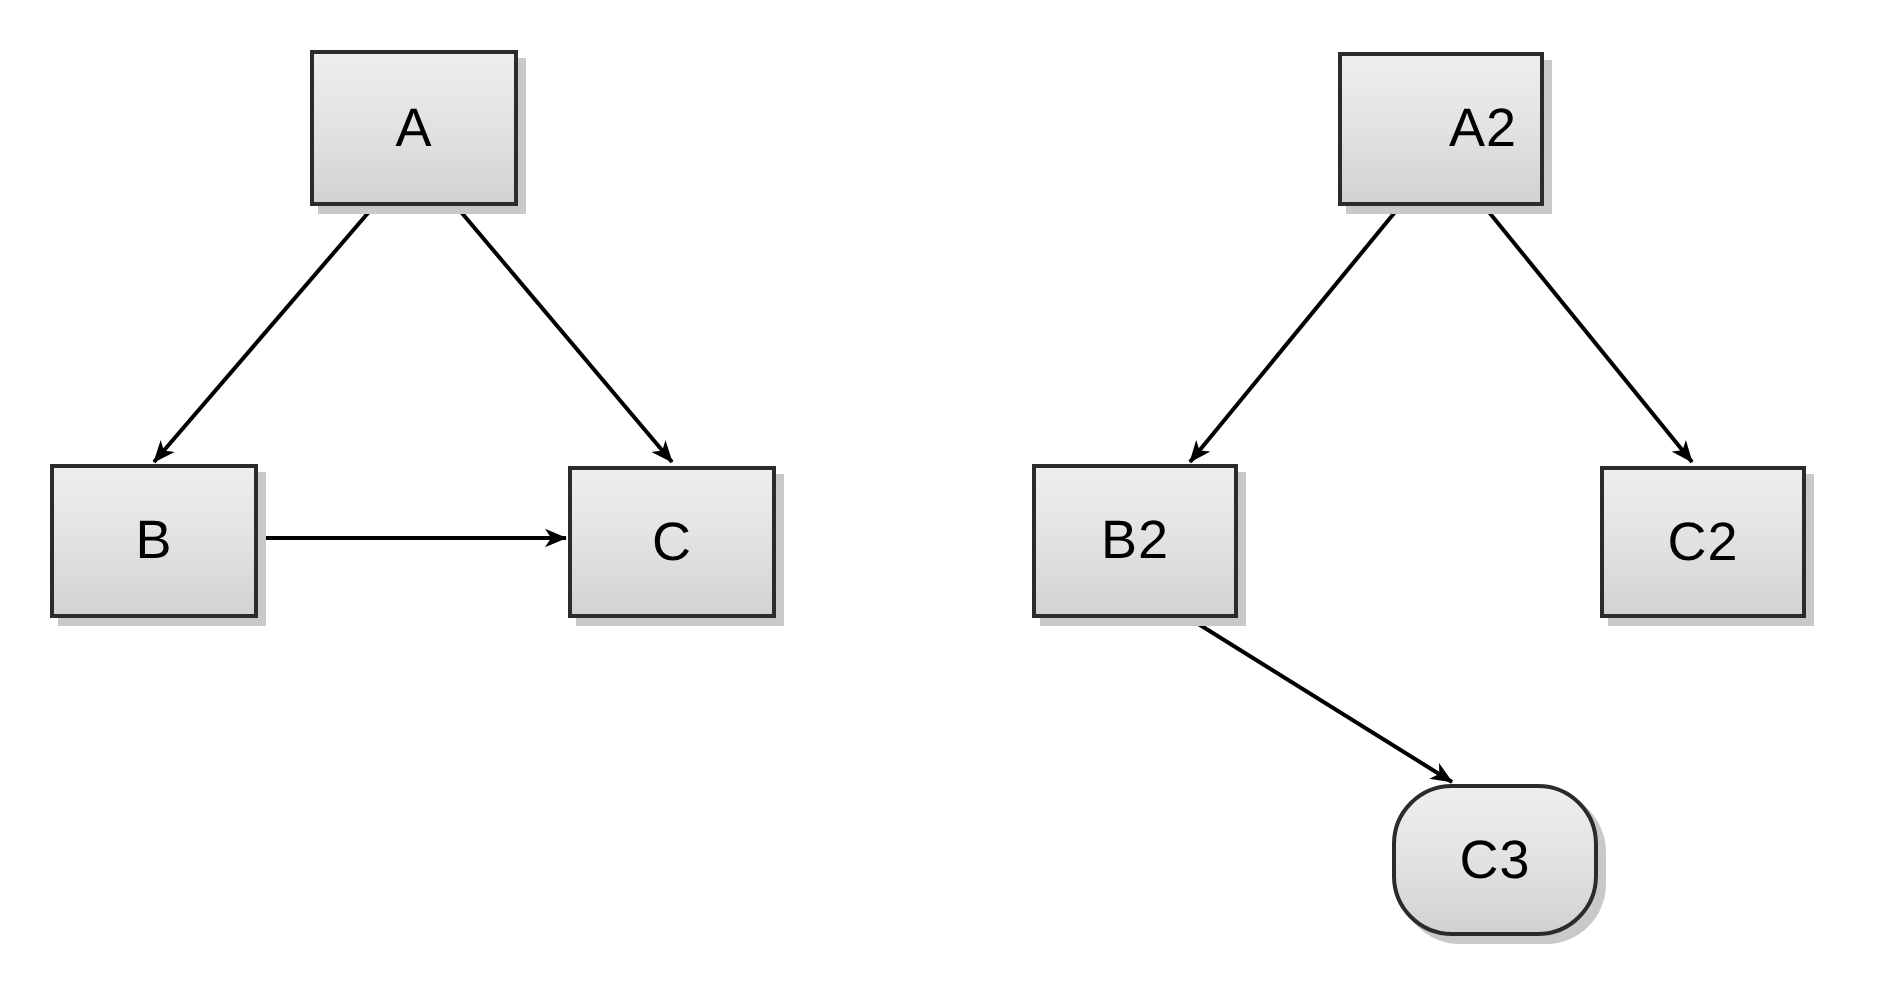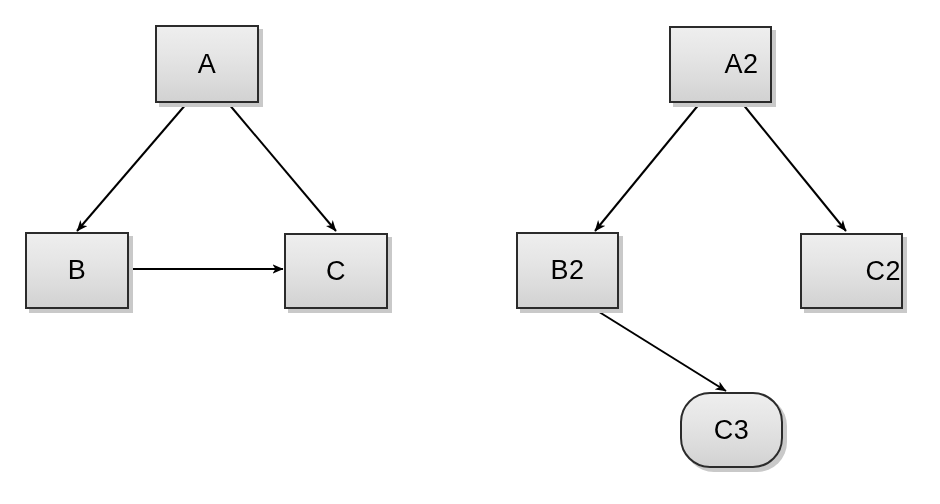--- a/index.html
+++ b/index.html
@@ -77,21 +77,21 @@
       </div>
       <div class="node" style="left: 284px; top: 233px; width: 104px; height: 76px;">
         <span class="node-label">C</span>
       </div>
       <div class="node" style="left: 669px; top: 26px; width: 103px; height: 77px; padding-left: 42px;">
         <span class="node-label">A2</span>
       </div>
       <div class="node" style="left: 516px; top: 232px; width: 103px; height: 77px;">
         <span class="node-label">B2</span>
       </div>
-      <div class="node" style="left: 800px; top: 233px; width: 103px; height: 76px; justify-content: flex-end;">
+      <div class="node" style="left: 800px; top: 233px; width: 103px; height: 76px;">
         <span class="node-label">C2</span>
       </div>
-      <div class="node" style="left: 680px; top: 392px; width: 103px; height: 76px; border-radius: 30px;">
+      <div class="node" style="left: 696px; top: 392px; width: 103px; height: 76px; border-radius: 30px;">
         <span class="node-label">C3</span>
       </div>
     </div>
 
 </div>
 
 </body></html>

